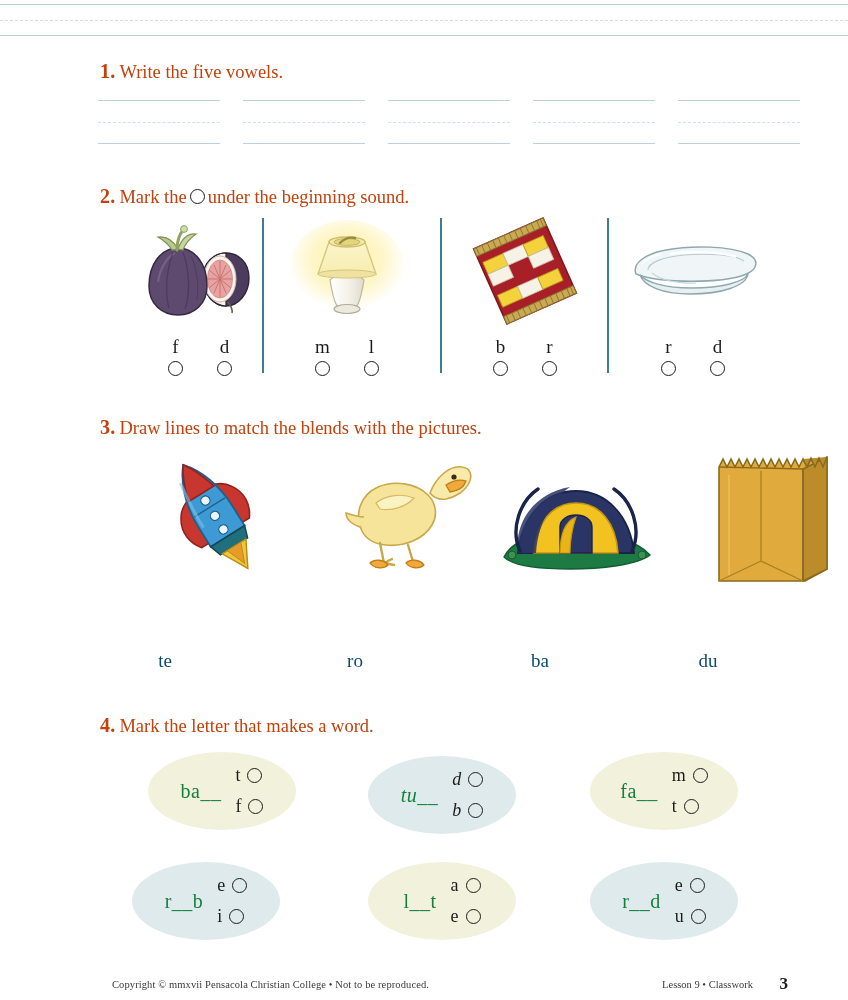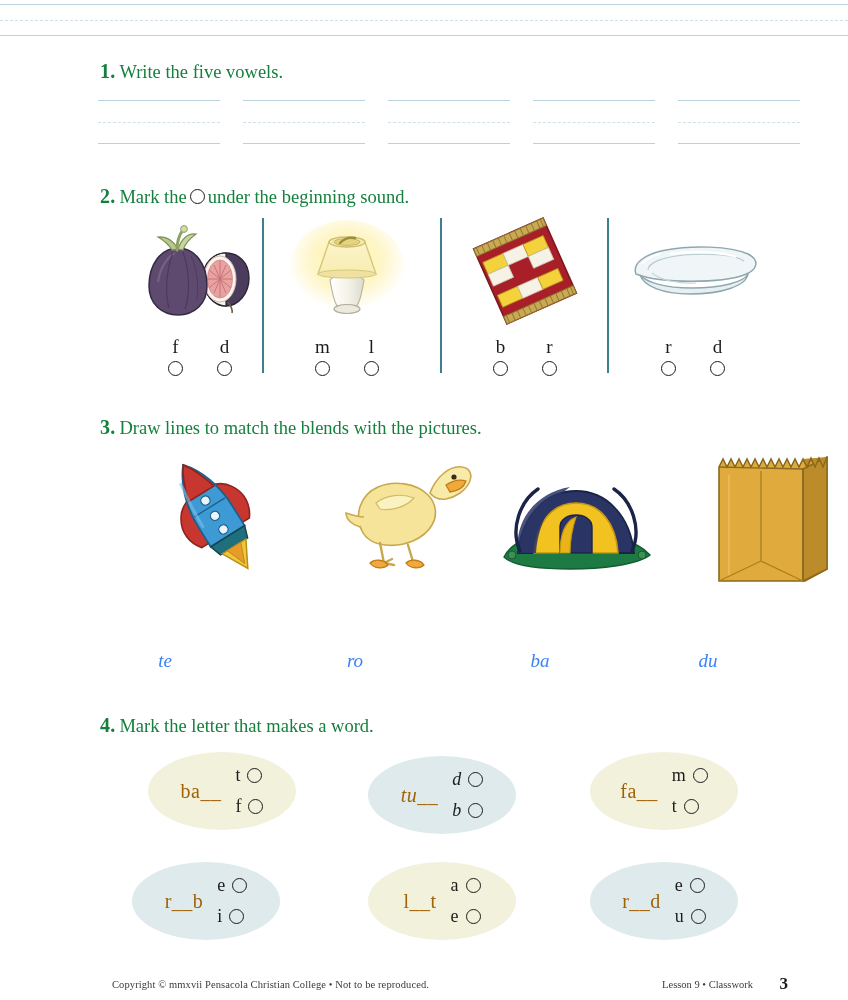--- a/index.html
+++ b/index.html
@@ -39,21 +39,21 @@
     font-weight: bold;
     font-size: 20px;
     margin-right: 4px;
     letter-spacing: .2px;
   }
   .qtext { font-size: 18.5px; }
   .question {
     position: absolute;
     left: 100px;
     white-space: nowrap;
-    color: #15803d;
+    color: #c2410c;
   }
   .inline-circle {
     display: inline-block;
     width: 13px; height: 13px;
     border: 1.6px solid #1c1c1c;
     border-radius: 50%;
     vertical-align: -1px;
     margin: 0 3px;
   }
 
@@ -75,34 +75,34 @@
     width: 13px; height: 13px; margin: 5px auto 0;
     border: 1.5px solid #1c1c1c; border-radius: 50%;
   }
 
   
   #sec3-pics { position: absolute; left: 95px; top: 445px; width: 700px; height: 140px; }
   .s3cell { position: absolute; top: 0; width: 180px; height: 140px; }
   #sec3-blends { position: absolute; left: 95px; top: 650px; width: 700px; height: 30px; }
   .blend {
     position: absolute; top: 0; width: 140px; text-align: center;
-    font-size: 19px; color: #3b82f6; font-style: italic;
+    font-size: 19px; color: #0c4a6e;
   }
 
   
   #sec4 { position: absolute; left: 100px; top: 752px; width: 680px; height: 200px; }
   .oval {
     position: absolute;
     width: 148px; height: 78px;
     border-radius: 50%;
     display: flex; align-items: center; justify-content: center;
     gap: 14px;
   }
   .oval .stem {
-    font-size: 20px; color: #a16207; letter-spacing: .5px;
+    font-size: 20px; color: #15803d; letter-spacing: .5px;
     white-space: nowrap;
   }
   .oval .opts { display: flex; flex-direction: column; gap: 10px; }
   .oval .opt { display: flex; align-items: center; gap: 7px; }
   .oval .opt .ltr { font-size: 18px; color: #1c1c1c; }
   .oval .opt .bub {
     width: 13px; height: 13px;
     border: 1.5px solid #1c1c1c; border-radius: 50%;
   }
 

